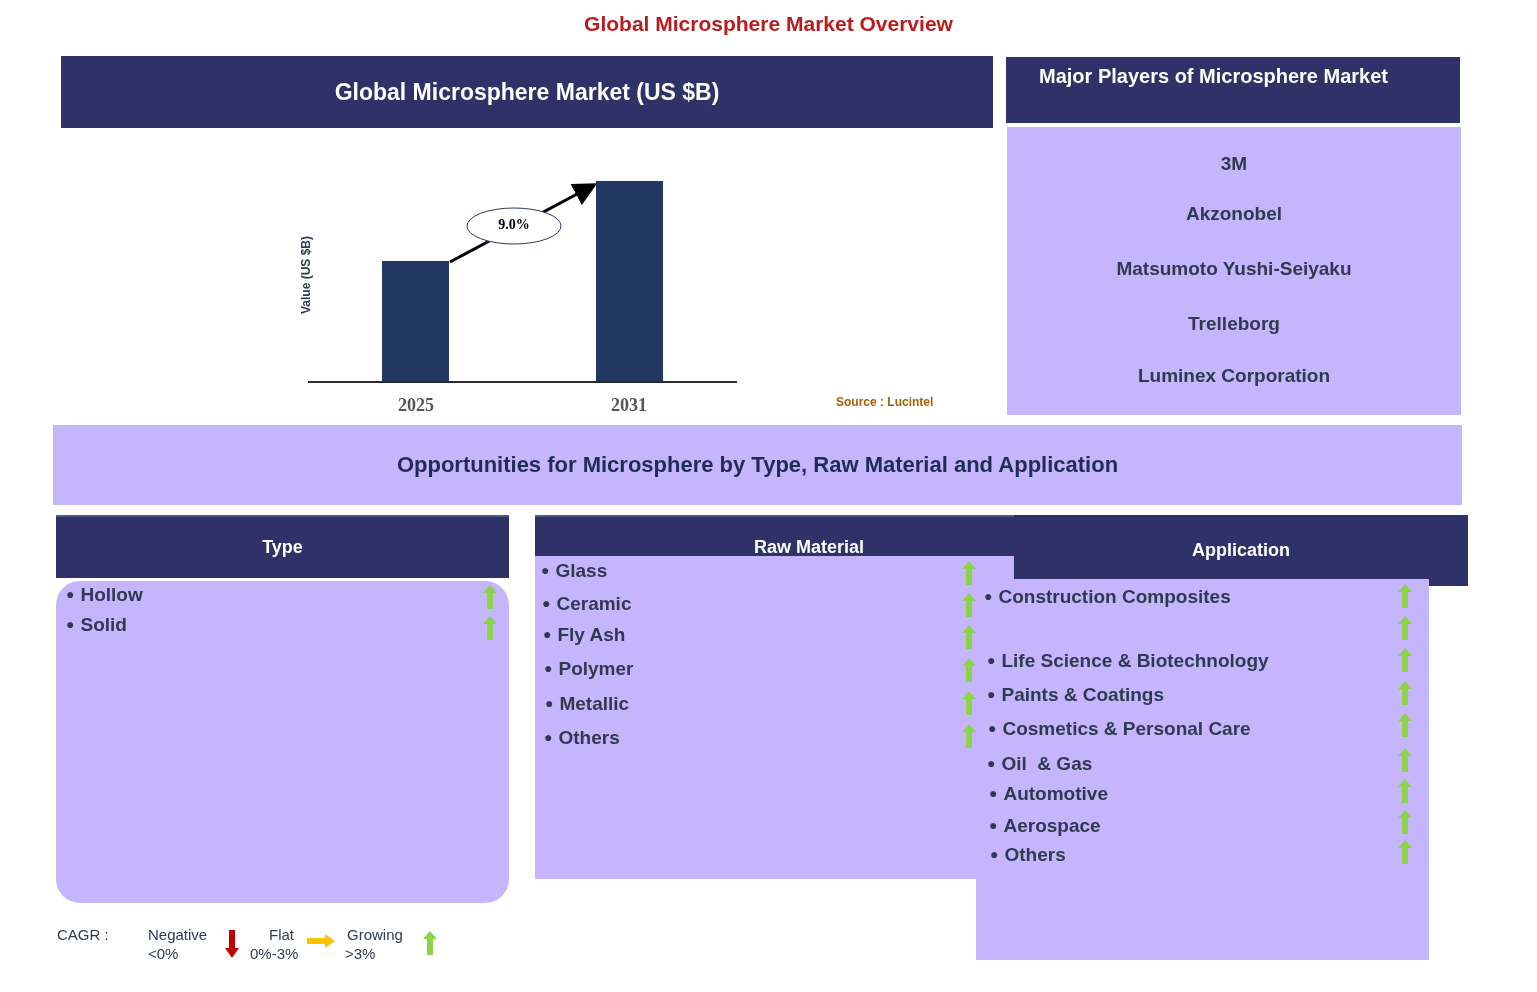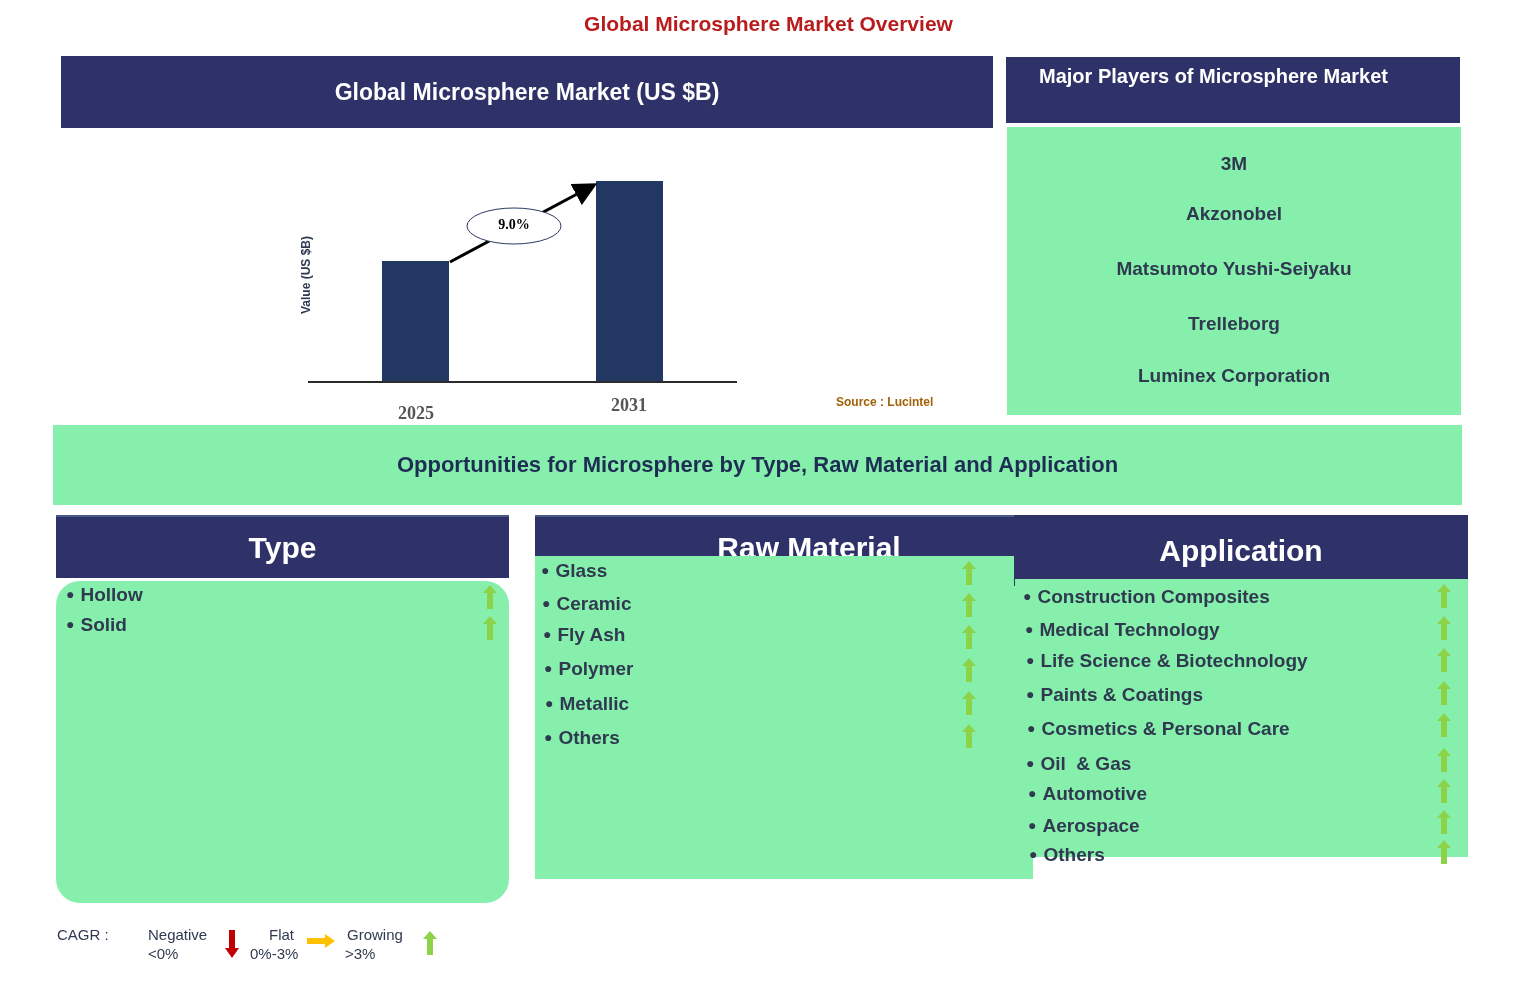--- a/index.html
+++ b/index.html
@@ -7,21 +7,21 @@
   body { position: relative; font-family: "Liberation Sans", "DejaVu Sans", sans-serif; color: #2f3a50; }
 
   .abs { position: absolute; }
 
   .page-title {
     left: 0; top: 12px; width: 1537px; text-align: center;
     font-size: 21px; font-weight: bold; color: #b91c1c;
   }
 
   .navy { background: #2e3269; color: #ffffff; }
-  .grey { background: #86efac; }
+  .grey { background: #c4b5fd; }
 
   .market-banner {
     left: 61px; top: 56px; width: 932px; height: 72px;
     display: flex; align-items: center; justify-content: center;
     font-size: 23px; font-weight: bold;
   }
 
   
   .chart-area { left: 280px; top: 160px; width: 480px; height: 260px; }
   .y-label {
@@ -55,21 +55,21 @@
 
   
   .opp-band {
     left: 53px; top: 425px; width: 1409px; height: 80px;
     display: flex; align-items: center; justify-content: center;
     font-size: 22px; font-weight: bold; color: #1f2d55;
   }
 
   .seg-header {
     height: 63px; display: flex; align-items: center; justify-content: center;
-    font-size: 30px; font-weight: bold; border-top: 2px solid #4a5a86;
+    font-size: 18px; font-weight: bold; border-top: 2px solid #4a5a86;
   }
   .seg-item {
     position: absolute; left: 10px; right: 10px;
     font-size: 19px; font-weight: bold; color: #2f3a50; white-space: nowrap;
   }
   .seg-item .bullet { display: inline-block; margin-right: 6px; font-size: 14px; vertical-align: 2px; }
   .up-arrow { position: absolute; width: 14px; height: 24px; }
 
   
   .legend-text { font-size: 15px; color: #2f3a50; line-height: 19px; }
@@ -79,21 +79,21 @@
 
 <div class="abs page-title">Global Microsphere Market Overview</div>
 
 <div class="abs market-banner navy">Global Microsphere Market (US $B)</div>
 
 <div class="abs chart-area">
   <div class="y-label">Value (US $B)</div>
   <div class="bar" style="left:102px; top:101px; width:67px; height:121px;"></div>
   <div class="bar" style="left:316px; top:21px; width:67px; height:201px;"></div>
   <div class="axis-line"></div>
-  <div class="x-tick" style="left:86px;margin-top:8px;">2025</div>
+  <div class="x-tick" style="left:86px;">2025</div>
   <div class="x-tick" style="left:299px;">2031</div>
   <svg class="cagr-svg" width="480" height="260">
     <defs>
       <marker id="ah" markerWidth="8" markerHeight="8" refX="6" refY="4" orient="auto">
         <path d="M0,0 L8,4 L0,8 Z" fill="#000"></path>
       </marker>
     </defs>
     <line x1="170" y1="102" x2="312" y2="26" stroke="#000" stroke-width="3" marker-end="url(#ah)"></line>
     <ellipse cx="234" cy="66" rx="47" ry="18" fill="#ffffff" stroke="#2e3a60" stroke-width="1"></ellipse>
   </svg>
@@ -153,23 +153,22 @@
       <path d="M7 0 L14 8 L10 8 L10 24 L4 24 L4 8 L0 8 Z" fill="#8cd34a"></path>
     </svg>
   <svg class="up-arrow" style="left:427px; top:168px;" viewBox="0 0 14 24">
       <path d="M7 0 L14 8 L10 8 L10 24 L4 24 L4 8 L0 8 Z" fill="#8cd34a"></path>
     </svg>
 </div>
 
 <div class="abs" style="left:1014px; top:515px; width:454px;">
   <div class="seg-header navy" style="border-top:none; height:71px;">Application</div>
 </div>
-<div class="abs grey" style="left:1015px; top:579px; width:453px; height:278px;">
+<div class="abs grey" style="left:976px; top:579px; width:453px; height:381px;">
   <div class="seg-item" style="top:7px; left:8px;"><span class="bullet">●</span><span>Construction Composites</span></div>
-  <div class="seg-item" style="top:40px; left:10px;"><span class="bullet">●</span><span>Medical Technology</span></div>
   <div class="seg-item" style="top:71px; left:11px;"><span class="bullet">●</span><span>Life Science &amp; Biotechnology</span></div>
   <div class="seg-item" style="top:105px; left:11px;"><span class="bullet">●</span><span>Paints &amp; Coatings</span></div>
   <div class="seg-item" style="top:139px; left:12px;"><span class="bullet">●</span><span>Cosmetics &amp; Personal Care</span></div>
   <div class="seg-item" style="top:174px; left:11px;"><span class="bullet">●</span><span style="white-space:pre;">Oil  &amp; Gas</span></div>
   <div class="seg-item" style="top:204px; left:13px;"><span class="bullet">●</span><span>Automotive</span></div>
   <div class="seg-item" style="top:236px; left:13px;"><span class="bullet">●</span><span>Aerospace</span></div>
   <div class="seg-item" style="top:265px; left:14px;"><span class="bullet">●</span><span>Others</span></div>
   <svg class="up-arrow" style="left:422px; top:5px;" viewBox="0 0 14 24">
       <path d="M7 0 L14 8 L10 8 L10 24 L4 24 L4 8 L0 8 Z" fill="#8cd34a"></path>
     </svg>

